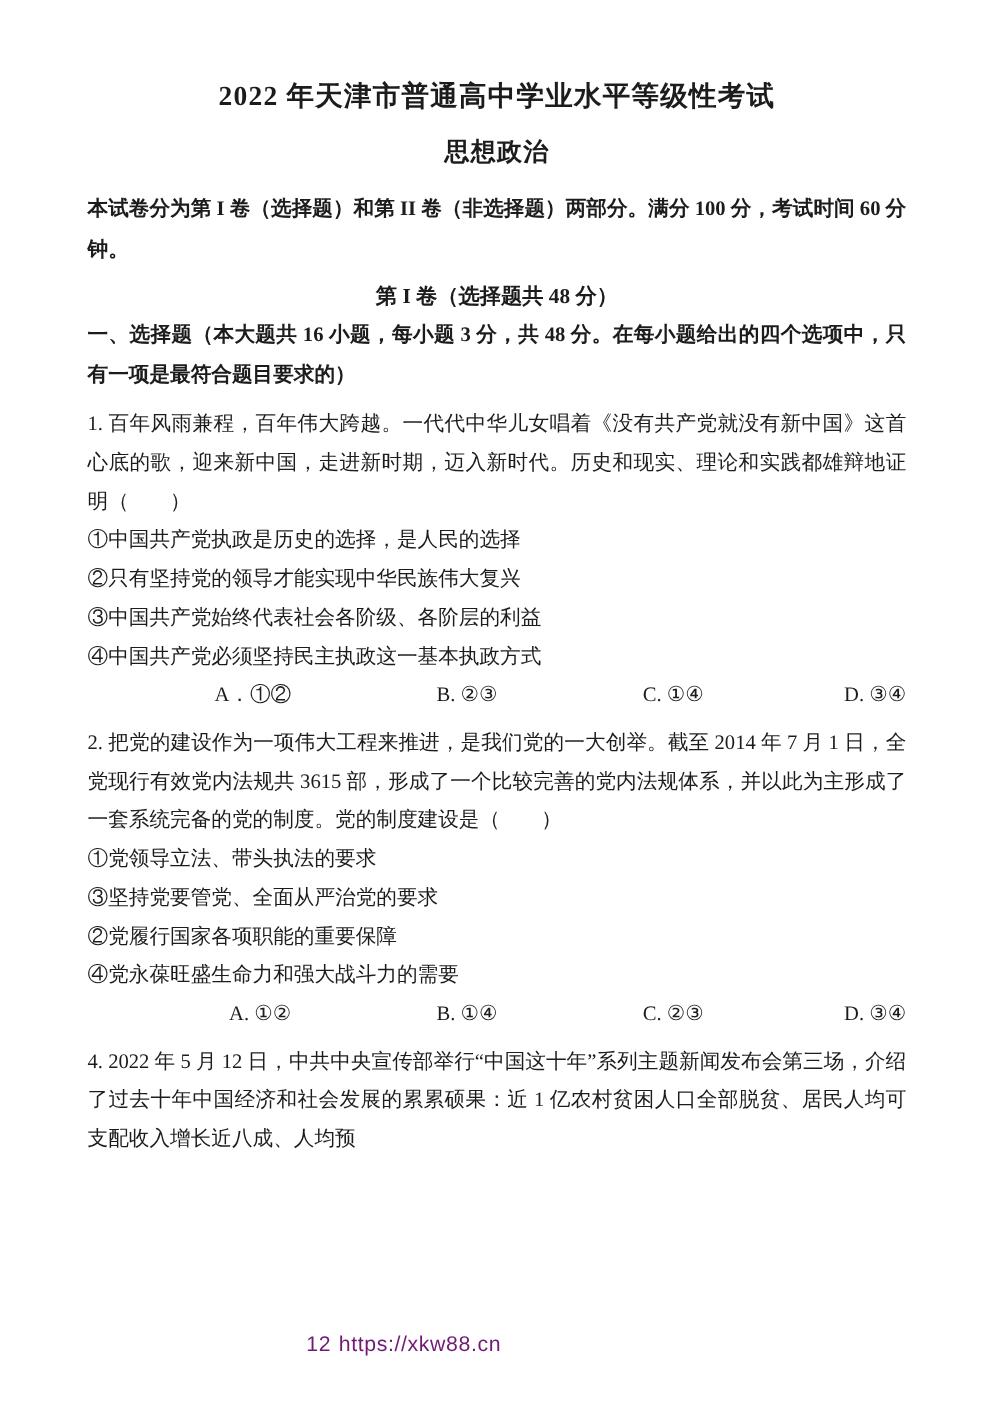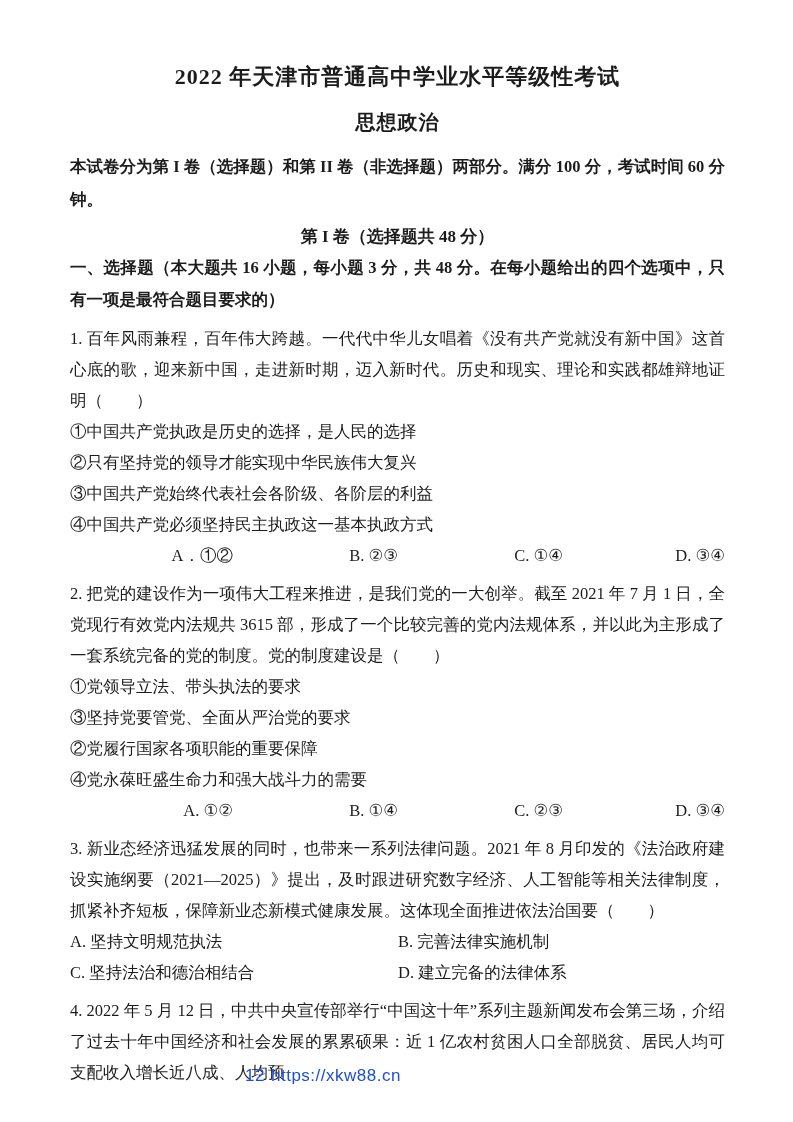--- a/index.html
+++ b/index.html
@@ -69,21 +69,21 @@
   .choices.four-col { grid-template-columns: 163px 165px 165px 1fr; text-align: right; }
   .choices.two-col  { grid-template-columns: 328px 1fr; }
   .footer {
     position: absolute;
     top: 1066px;
     left: 0;
     width: 646px;
     text-align: center;
     font-family: "Liberation Sans", "DejaVu Sans", sans-serif;
     font-size: 17px;
-    color: #1d4ed8;
+    color: #701a75;
     letter-spacing: 0.5px;
   }
   .footer span { padding: 0 3px; }
 </style>
 </head>
 <body>
 
 <div class="page">
 
   <h1 class="title">2022 年天津市普通高中学业水平等级性考试</h1>
@@ -101,42 +101,33 @@
     <p>④中国共产党必须坚持民主执政这一基本执政方式</p>
     <div class="choices four-col">
       <span>A．①②</span>
       <span>B. ②③</span>
       <span>C. ①④</span>
       <span>D. ③④</span>
     </div>
   </div>
 
   <div class="question">
-    <p>2. 把党的建设作为一项伟大工程来推进，是我们党的一大创举。截至 2021 年 7 月 1 日，全党现行有效党内法规共 3615 部，形成了一个比较完善的党内法规体系，并以此为主形成了一套系统完备的党的制度。党的制度建设是（　　）</p>
+    <p>2. 把党的建设作为一项伟大工程来推进，是我们党的一大创举。截至 2014 年 7 月 1 日，全党现行有效党内法规共 3615 部，形成了一个比较完善的党内法规体系，并以此为主形成了一套系统完备的党的制度。党的制度建设是（　　）</p>
     <p>①党领导立法、带头执法的要求</p>
     <p>③坚持党要管党、全面从严治党的要求</p>
     <p>②党履行国家各项职能的重要保障</p>
     <p>④党永葆旺盛生命力和强大战斗力的需要</p>
     <div class="choices four-col">
       <span>A. ①②</span>
       <span>B. ①④</span>
       <span>C. ②③</span>
       <span>D. ③④</span>
     </div>
   </div>
 
-  <div class="question">
-    <p>3. 新业态经济迅猛发展的同时，也带来一系列法律问题。2021 年 8 月印发的《法治政府建设实施纲要（2021—2025）》提出，及时跟进研究数字经济、人工智能等相关法律制度，抓紧补齐短板，保障新业态新模式健康发展。这体现全面推进依法治国要（　　）</p>
-    <div class="choices two-col">
-      <span>A. 坚持文明规范执法</span>
-      <span>B. 完善法律实施机制</span>
-      <span>C. 坚持法治和德治相结合</span>
-      <span>D. 建立完备的法律体系</span>
-    </div>
-  </div>
 
   <div class="question">
     <p>4. 2022 年 5 月 12 日，中共中央宣传部举行“中国这十年”系列主题新闻发布会第三场，介绍了过去十年中国经济和社会发展的累累硕果：近 1 亿农村贫困人口全部脱贫、居民人均可支配收入增长近八成、人均预</p>
   </div>
 
 </div>
 
 <div class="footer">
   <span>12</span><span>https://xkw88.cn</span>
 </div>

